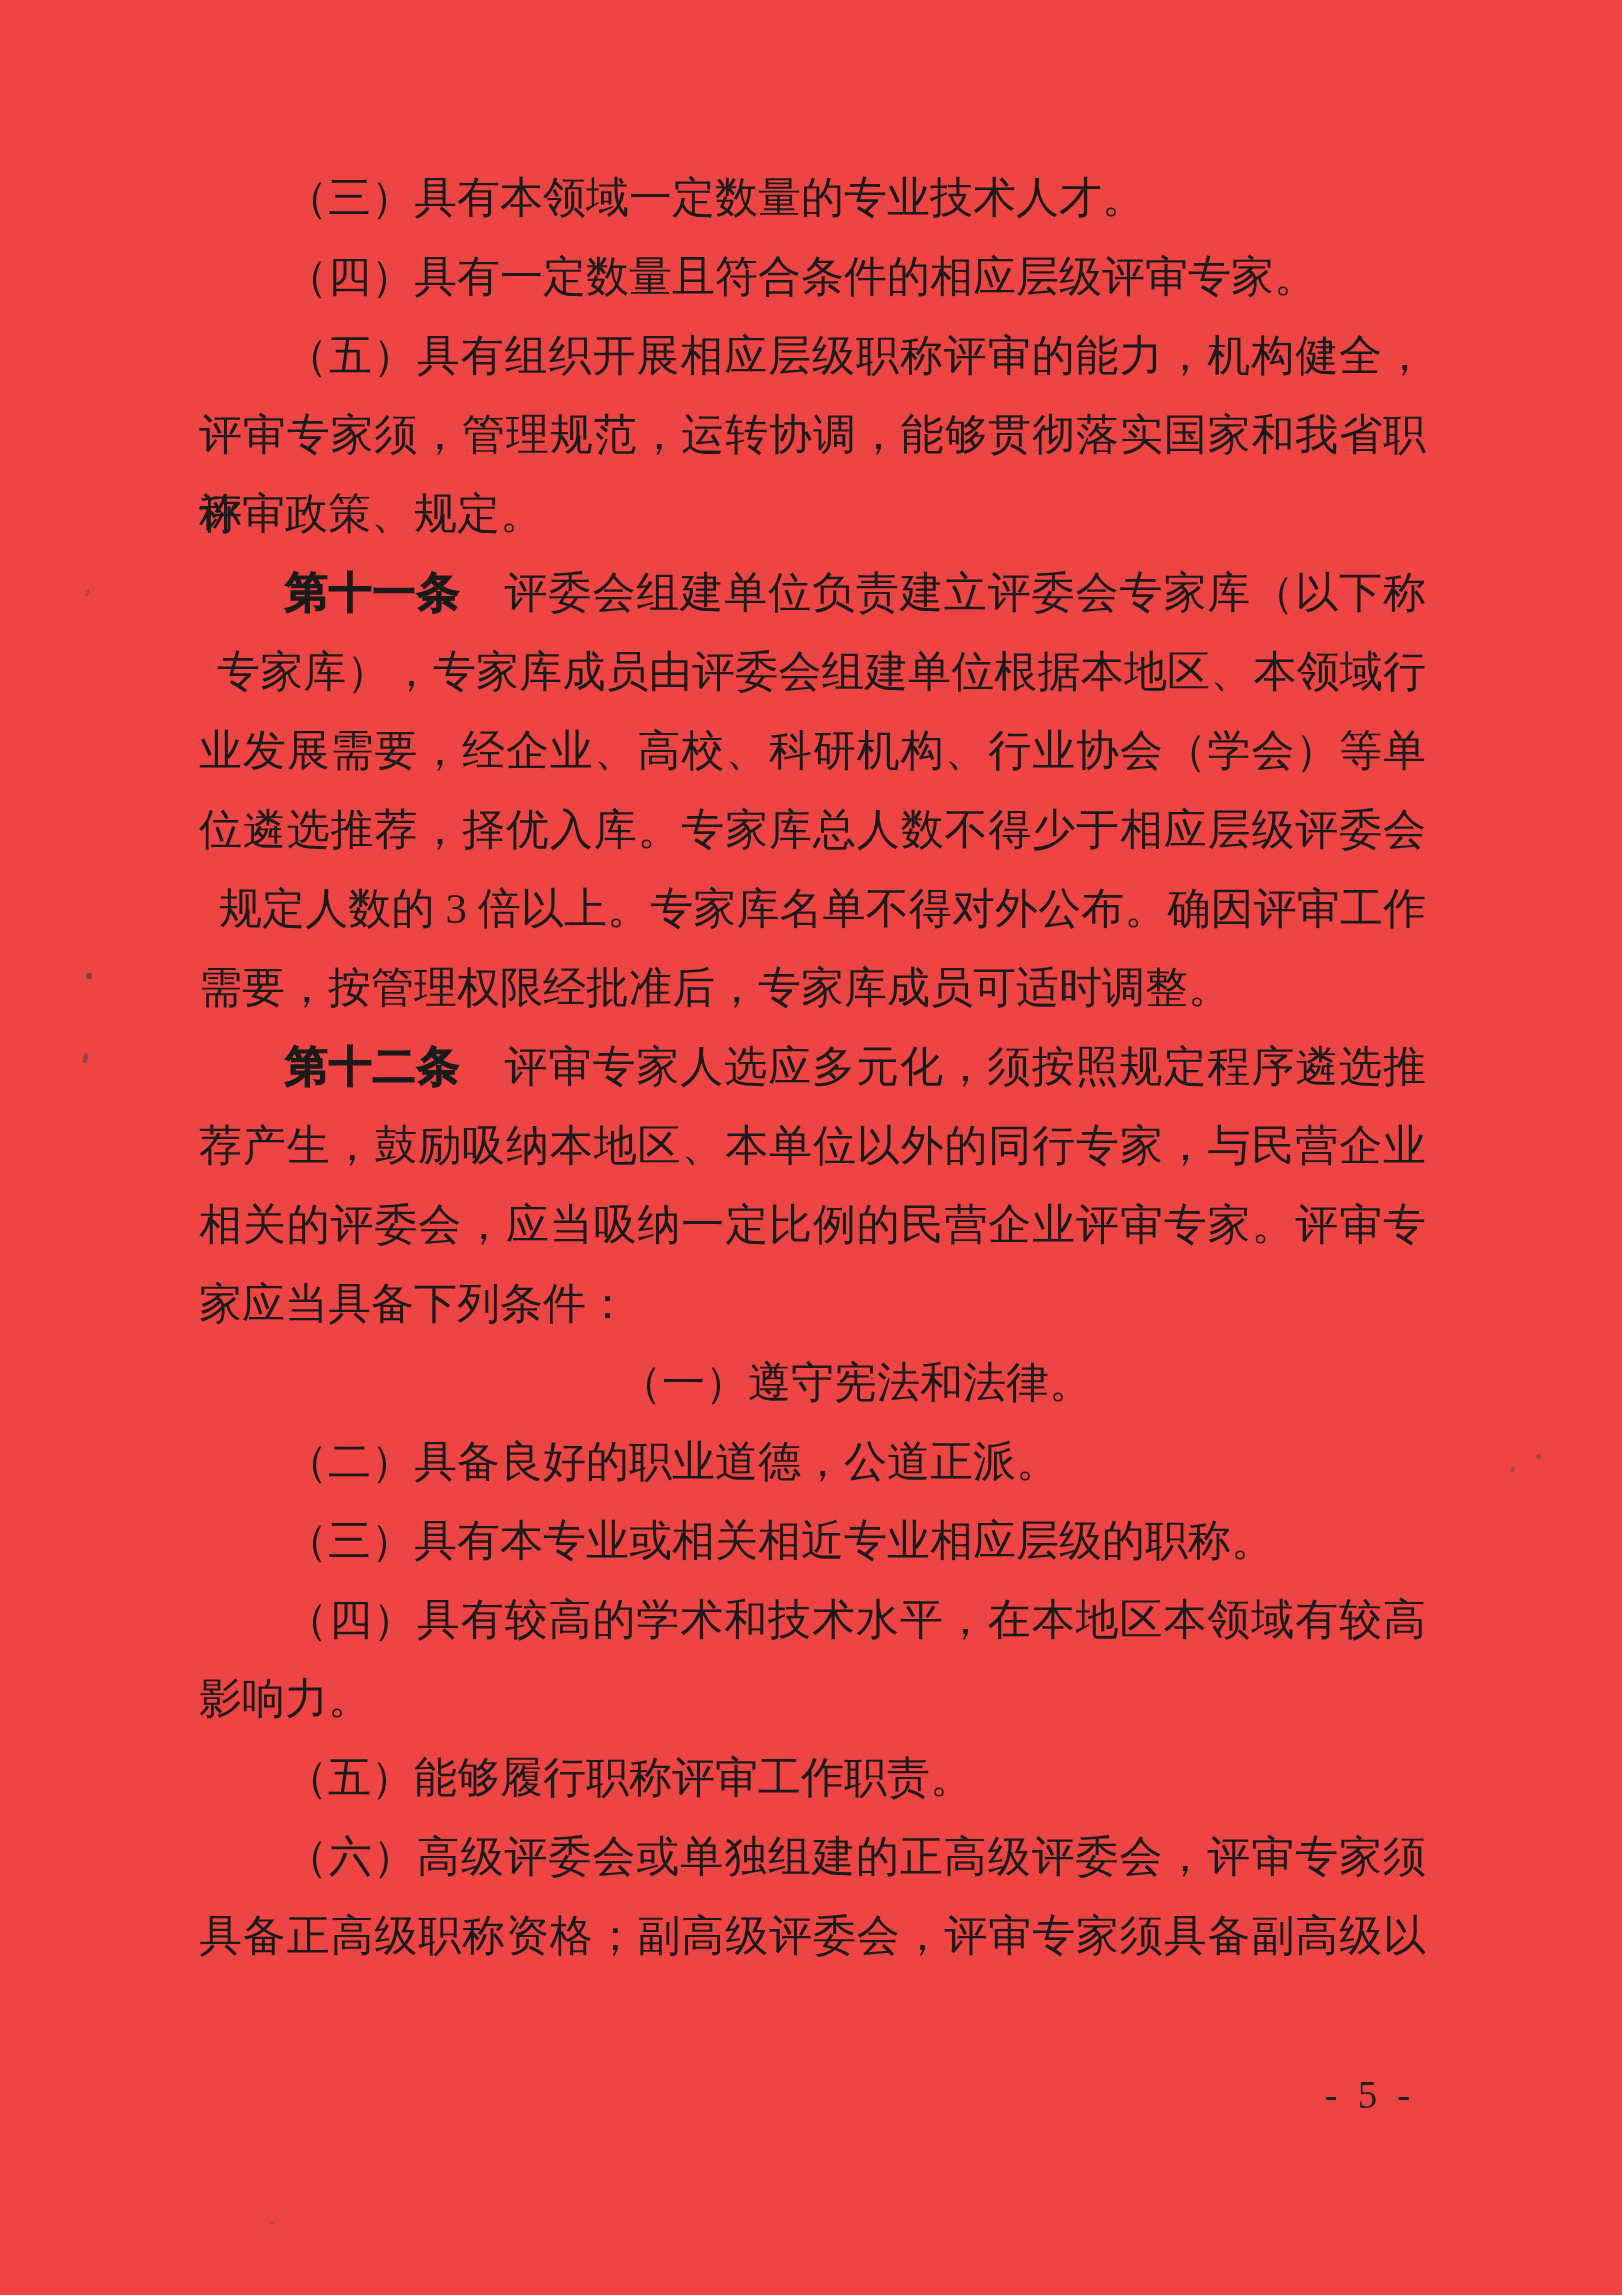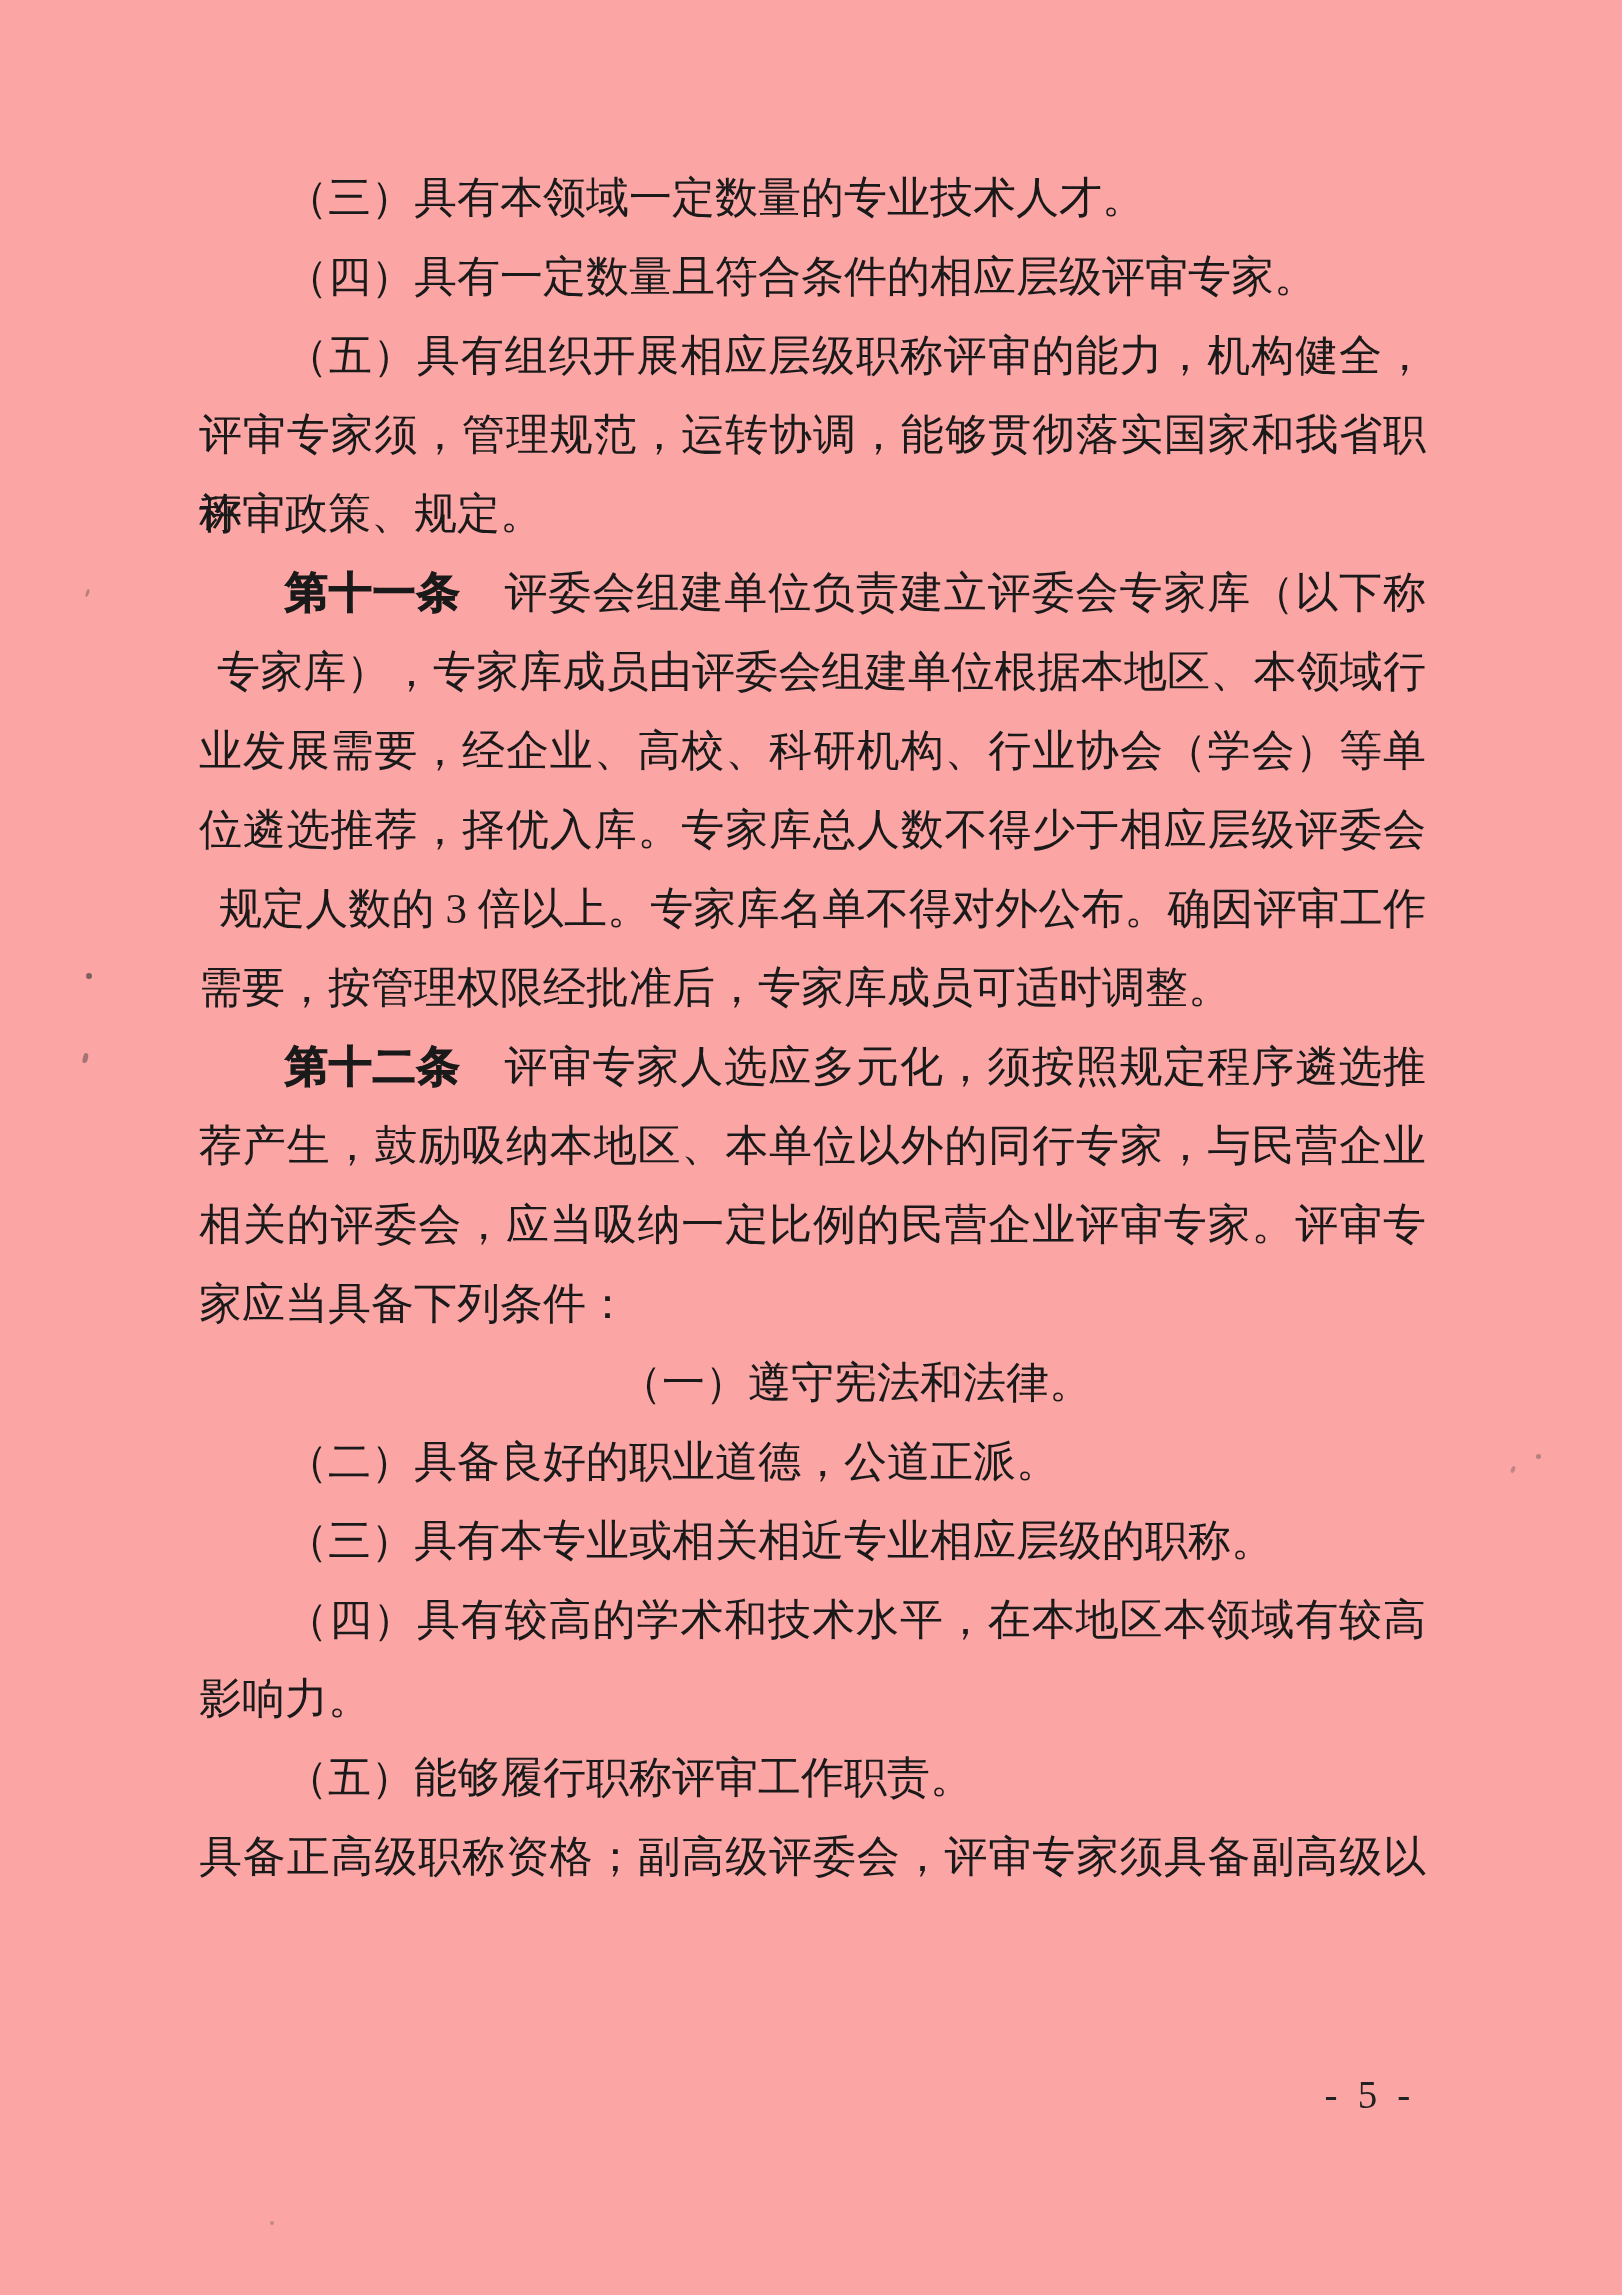--- a/index.html
+++ b/index.html
@@ -5,21 +5,21 @@
   html, body {
     margin: 0;
     padding: 0;
     background: #e8e8e8;
   }
   .page {
     position: relative;
     width: 1623px;
     height: 2295px;
     margin: 0 auto;
-    background: #fca5a5;
+    background: #ef4444;
     overflow: hidden;
     font-family: "Liberation Serif", "DejaVu Serif", serif;
     color: #1a1a1a;
   }
   .body-text {
     position: absolute;
     left: 199px;
     top: 158px;
     width: 1227px;
   }
@@ -86,20 +86,21 @@
       <div class="line justify" style="padding-left: 86px;"><span class="seg bold">第十二条</span><span class="seg">　评审专家人选应多元化，须按照规定程序遴选推</span></div>
       <div class="line justify" style="padding-left: 0px;"><span class="seg">荐产生，鼓励吸纳本地区、本单位以外的同行专家，与民营企业</span></div>
       <div class="line justify" style="padding-left: 0px;"><span class="seg">相关的评委会，应当吸纳一定比例的民营企业评审专家。评审专</span></div>
       <div class="line" style="padding-left: 0px;"><span class="seg">家应当具备下列条件：</span></div>
       <div class="line" style="padding-left: 86px; text-align: center;"><span class="seg">（一）遵守宪法和法律。</span></div>
       <div class="line" style="padding-left: 86px;"><span class="seg">（二）具备良好的职业道德，公道正派。</span></div>
       <div class="line" style="padding-left: 86px;"><span class="seg">（三）具有本专业或相关相近专业相应层级的职称。</span></div>
       <div class="line justify" style="padding-left: 86px;"><span class="seg">（四）具有较高的学术和技术水平，在本地区本领域有较高</span></div>
       <div class="line" style="padding-left: 0px;"><span class="seg">影响力。</span></div>
       <div class="line" style="padding-left: 86px;"><span class="seg">（五）能够履行职称评审工作职责。</span></div>
+      <div class="line justify" style="padding-left: 86px;"><span class="seg">（六）高级评委会或单独组建的正高级评委会，评审专家须</span></div>
       <div class="line justify" style="padding-left: 0px;"><span class="seg">具备正高级职称资格；副高级评委会，评审专家须具备副高级以</span></div>
     </div>
 
   <div class="page-number">- 5 -</div>
 
   <div class="speck s1"></div>
   <div class="speck s2"></div>
   <div class="speck s3"></div>
   <div class="speck s4"></div>
   <div class="speck s5"></div>

